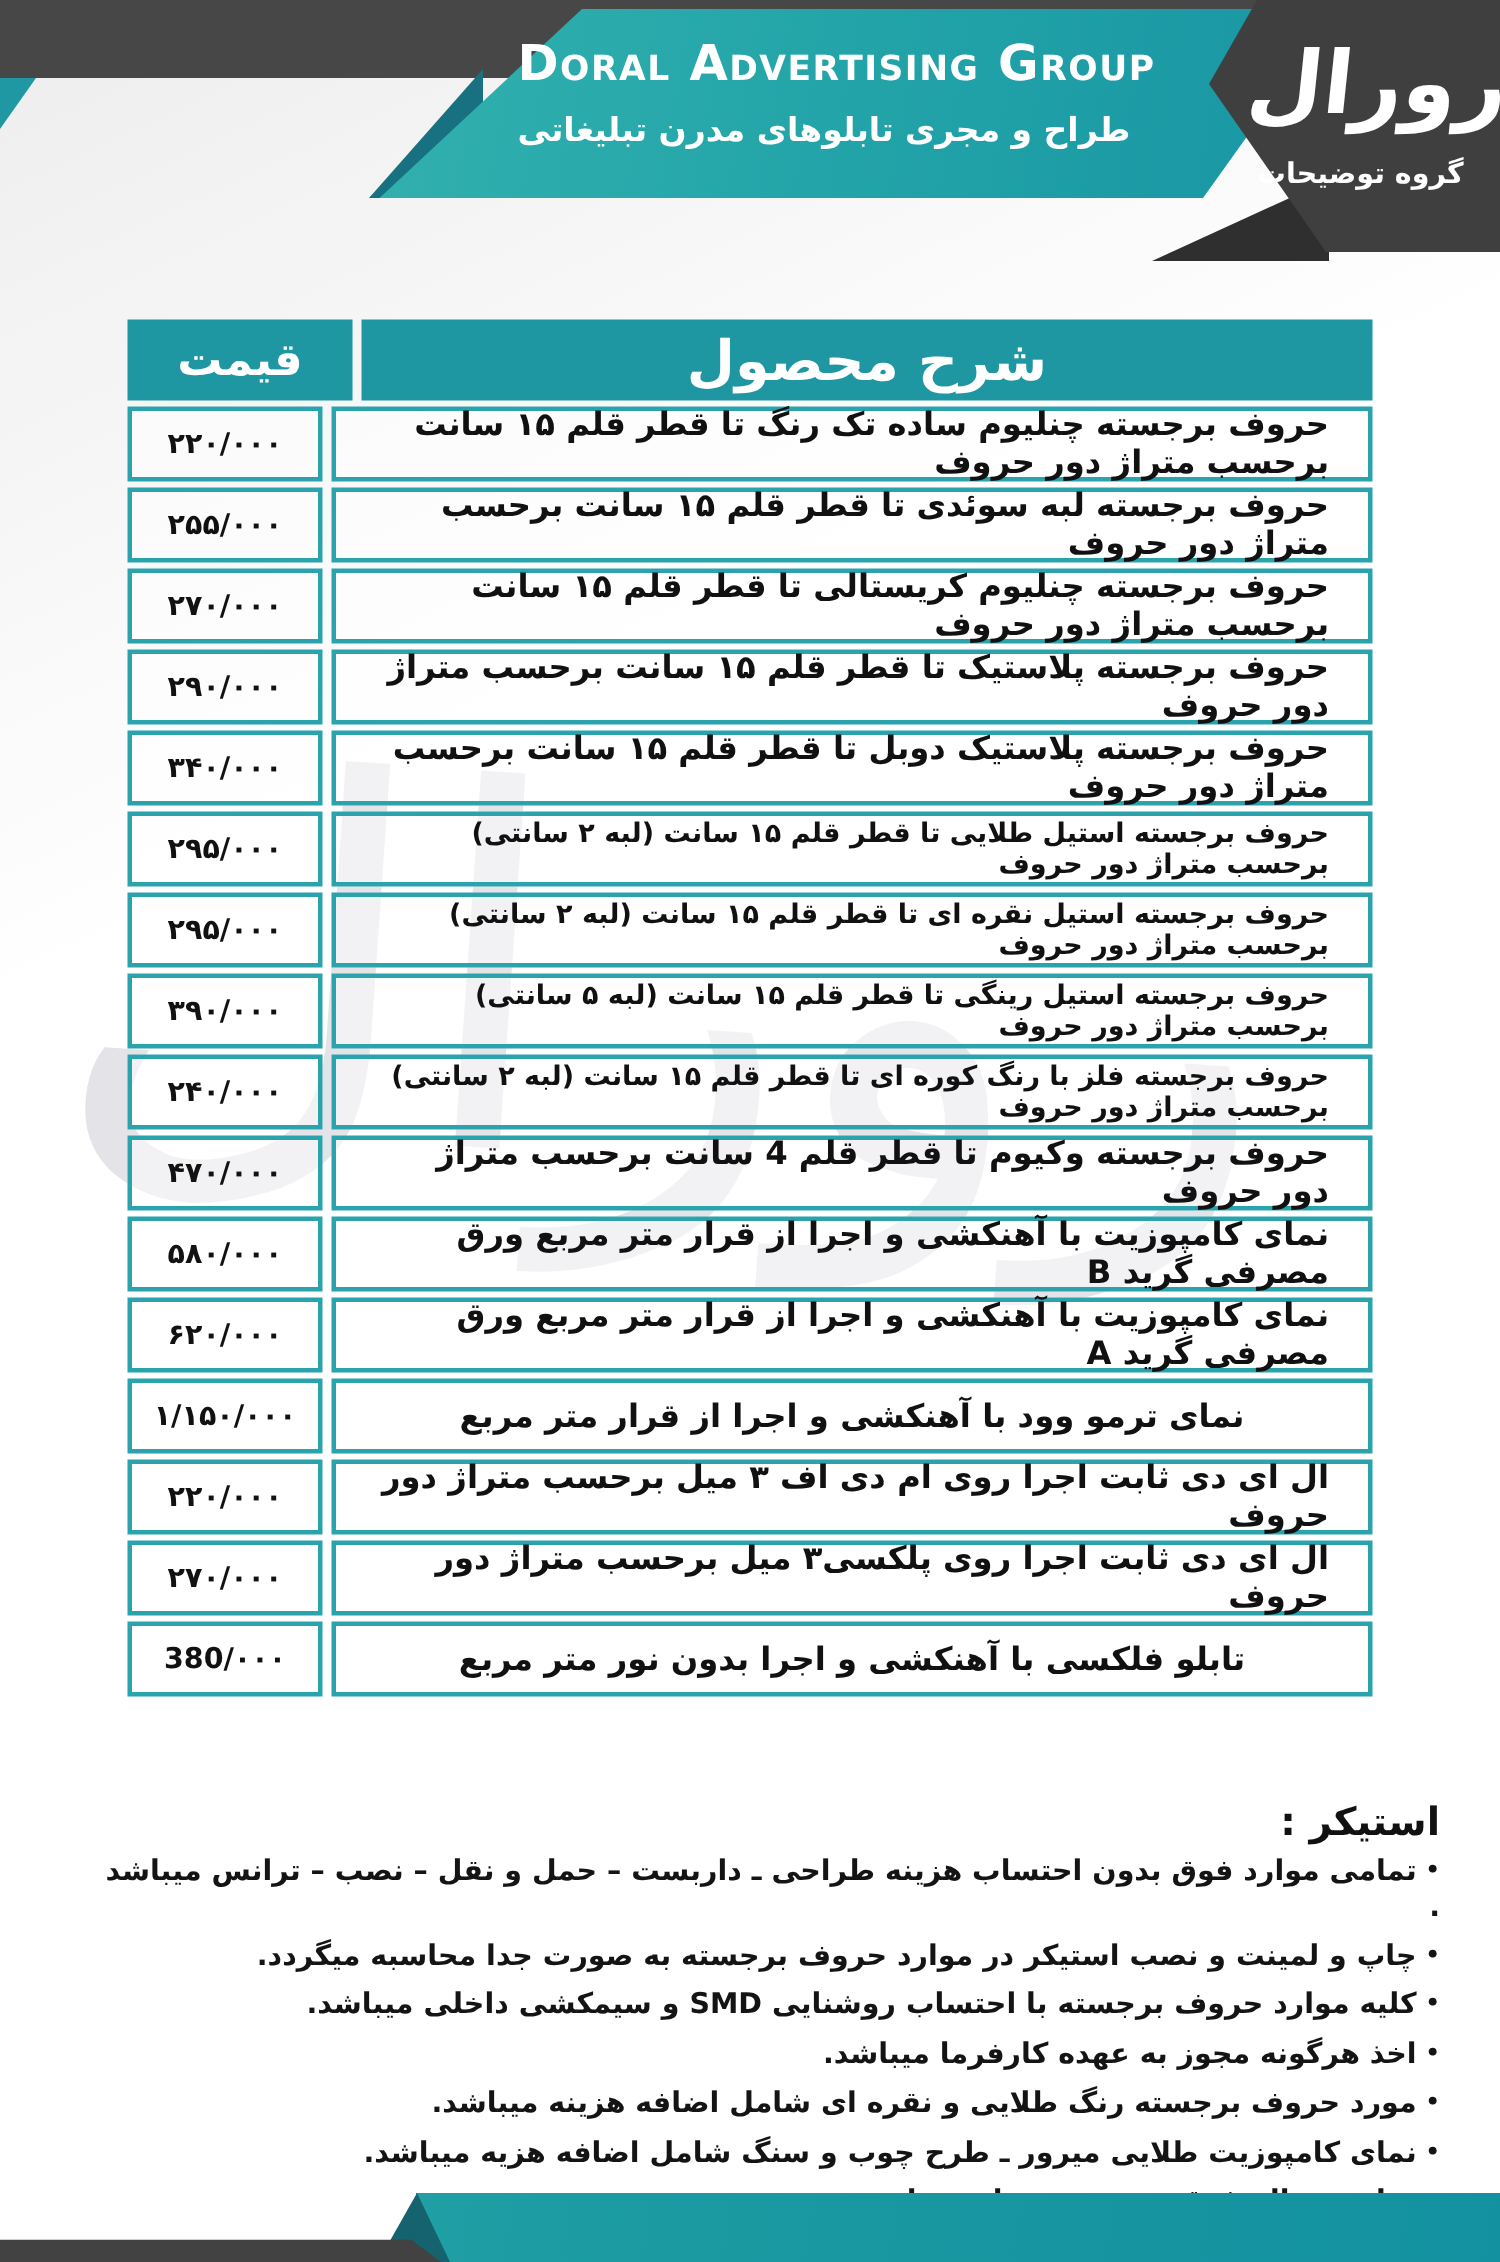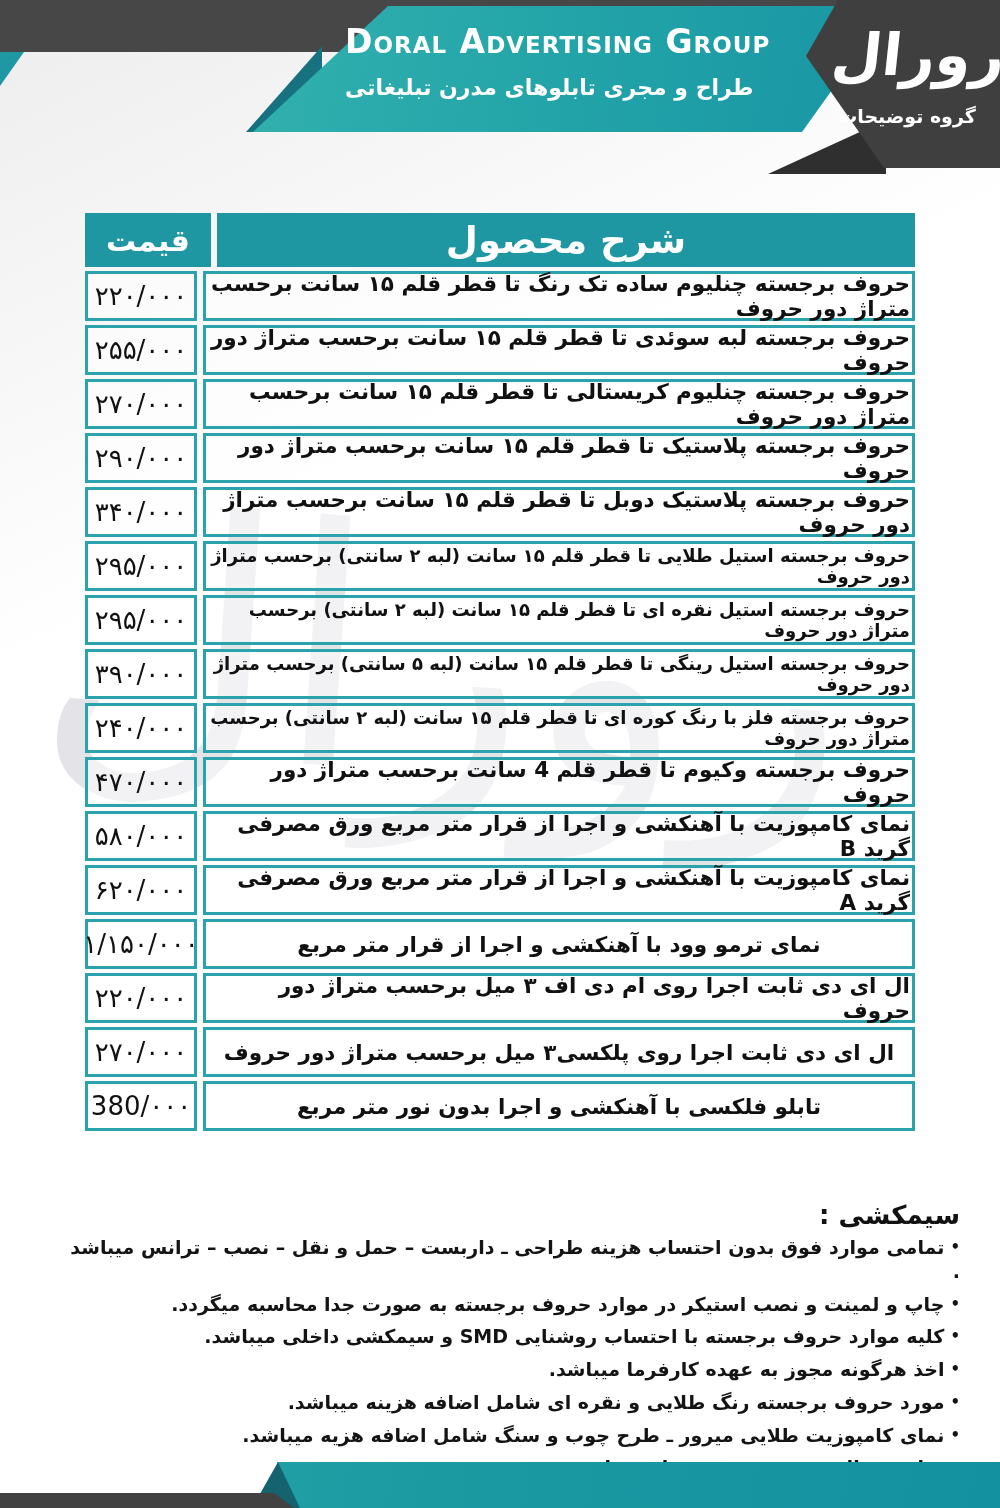--- a/index.html
+++ b/index.html
@@ -39,28 +39,28 @@
     font-size:330px; line-height:1.15; color:#e3e3e8; text-align:center;
     transform:rotate(4deg); pointer-events:none; user-select:none;
   }
   
   .table{position:absolute; left:85px; top:213px; width:830px; z-index:2;}
   .thead,.tr{display:flex; direction:ltr; gap:6px; margin-bottom:4px;}
   .th{
     background:#1e97a2; color:#fff; font-weight:bold;
     display:flex; align-items:center; justify-content:center; height:54px;
   }
-  .th.price{width:126px; font-size:30px;}
+  .th.price{width:150px; font-size:30px;}
   .th.desc{flex:1; font-size:37px;}
   .td{
     background:rgba(255,255,255,0.55); border:3px solid #2aa3ad; box-sizing:border-box;
     display:flex; align-items:center; justify-content:center; height:50px;
   }
-  .td.price{width:112px; font-size:26px; font-weight:normal; letter-spacing:1px; direction:rtl;}
-  .td.desc{flex:1; font-size:21.5px; font-weight:bold; direction:rtl; padding:0 2px;}
+  .td.price{width:130px; font-size:19px; font-weight:bold; letter-spacing:1px; direction:rtl;}
+  .td.desc{flex:1; font-size:21.5px; font-weight:bold; direction:rtl; padding:0 26px;}
   .td.desc.sm{font-size:18px;}
   
   .notes{position:absolute; top:1200px; right:40px; left:60px; direction:rtl; text-align:right; z-index:2;}
   .notes-title{font-size:26px; font-weight:bold; margin-bottom:6px;}
   .note{font-size:19px; font-weight:bold; margin-bottom:9px; line-height:1.25; color:#141414;}
   .note .nb{font-size:15px; margin-left:6px; vertical-align:2px;}
   
   .footer-teal{
     background:linear-gradient(100deg,#2fb2ac 0%,#1b9aa2 55%,#1391a0 100%);
     clip-path:polygon(277px 1462px,1000px 1462px,1000px 1508px,297px 1508px); z-index:3;
@@ -176,21 +176,21 @@
   </div>
 
   <div class="tr">
     <div class="td price">380/۰۰۰</div>
     <div class="td desc">تابلو فلکسی با آهنکشی و اجرا بدون نور متر مربع</div>
   </div>
 </div>
   </div>
 
   <div class="notes">
-    <div class="notes-title">سیمکشی :</div>
+    <div class="notes-title">استیکر :</div>
     <div>
   <div class="note"><span class="nb">•</span><span>تمامی موارد فوق  بدون احتساب هزینه طراحی ـ داربست – حمل و نقل – نصب – ترانس میباشد .</span></div>
 
   <div class="note"><span class="nb">•</span><span>چاپ و لمینت و نصب استیکر در موارد حروف برجسته به صورت جدا محاسبه میگردد.</span></div>
 
   <div class="note"><span class="nb">•</span><span>کلیه موارد حروف برجسته با احتساب روشنایی SMD و سیمکشی داخلی میباشد.</span></div>
 
   <div class="note"><span class="nb">•</span><span>اخذ هرگونه مجوز به عهده کارفرما میباشد.</span></div>
 
   <div class="note"><span class="nb">•</span><span>مورد حروف برجسته رنگ طلایی و نقره ای شامل اضافه هزینه میباشد.</span></div>

